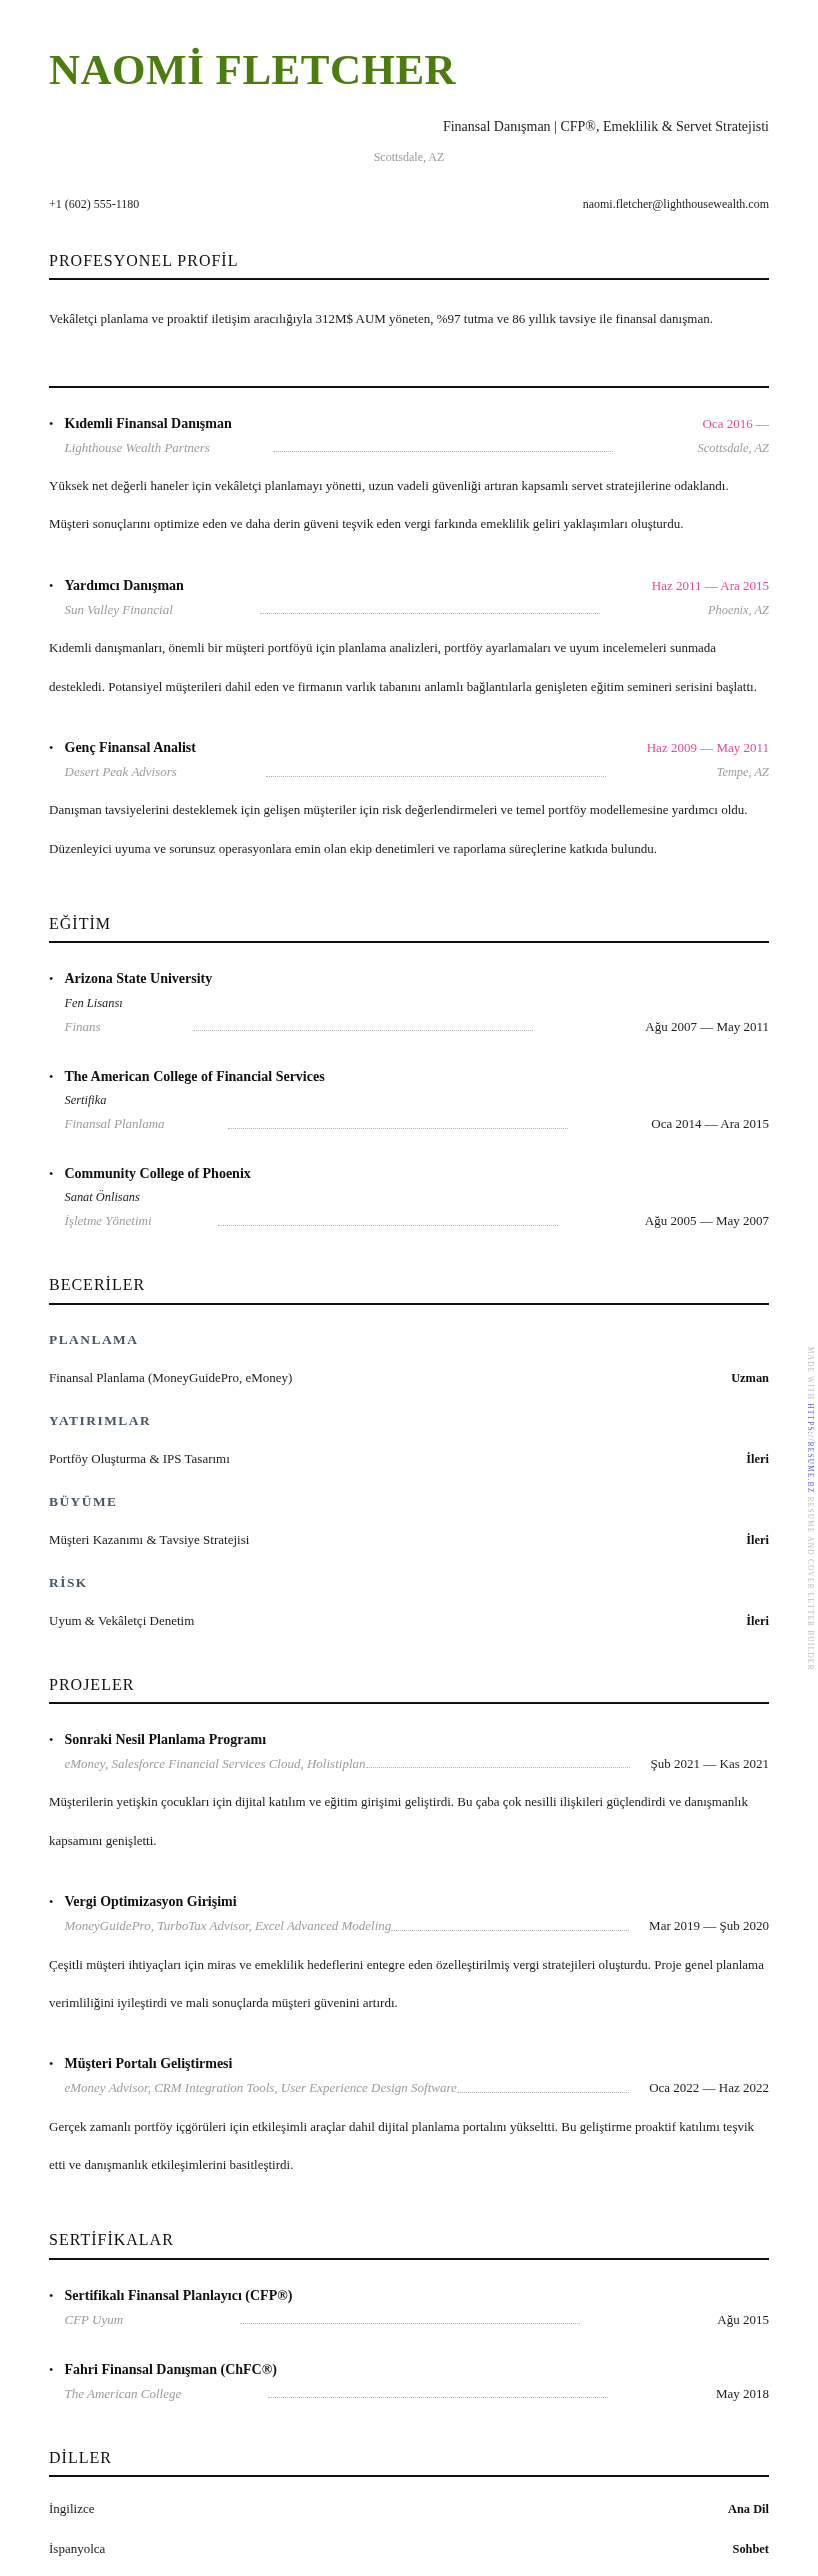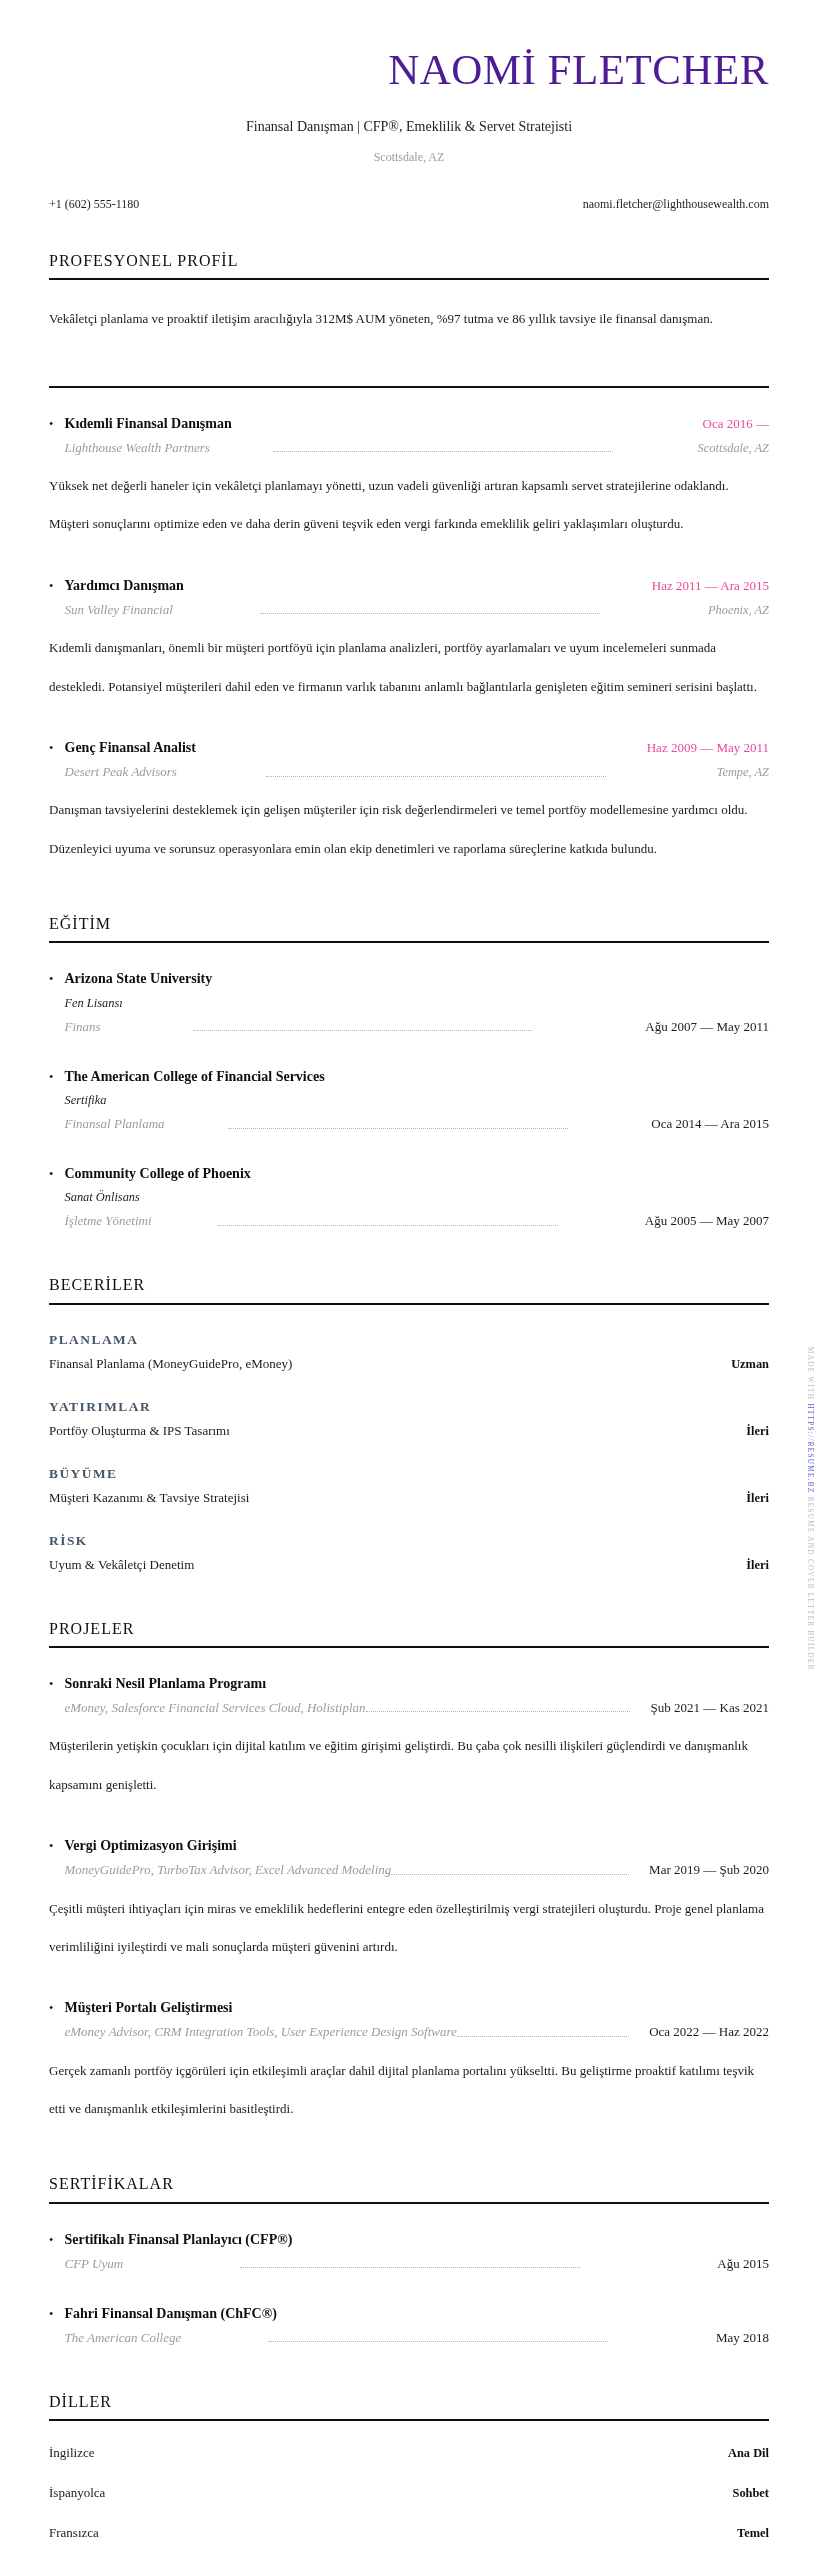--- a/index.html
+++ b/index.html
@@ -6,22 +6,22 @@
   html,body { background:#ffffff; }
   body { font-family:"Liberation Serif","DejaVu Serif",serif; color:#1b1b1b; }
   .page {
     position:relative;
     width:818px; min-height:3145px;
     margin:0 auto; background:#ffffff;
     padding:47px 49px 82px 49px;
   }
 
   
-  .name { text-align:right; font-size:43px; font-weight:400; letter-spacing:0.5px; line-height:1.05; color:#4c1d95; }
-  .headline { text-align:center; font-size:14px; color:#222; margin-top:27px; }
+  .name { text-align:left; font-size:43px; font-weight:700; letter-spacing:0.5px; line-height:1.05; color:#4d7c0f; }
+  .headline { text-align:right; font-size:14px; color:#222; margin-top:27px; }
   .loc { text-align:center; font-size:12px; color:#9c9c9c; margin-top:14.4px; }
   .contact { display:flex; align-items:flex-end; font-size:12px; color:#1f1f1f; margin-top:32px; }
   .contact .email { margin-left:auto; }
 
   
   .section { margin-top:47px; }
   .section.first { margin-top:40px; }
   .sec-title { font-size:16px; font-weight:400; letter-spacing:1px; color:#0f0f0f; }
   .sec-rule { border-bottom:2.6px solid #101010; margin-top:8.2px; }
 
@@ -42,21 +42,21 @@
   .meta-right { margin-left:auto; font-size:13px; color:#1d1d1d; white-space:nowrap; text-align:right; }
   .meta-right.gray { font-style:italic; font-size:12.4px; color:#9c9c9c; }
 
   .entry-desc { font-size:13px; line-height:2.95; color:#1b1b1b; margin-top:11.3px; }
 
   .edu-degree { margin:8.2px 0 0 15.5px; font-style:italic; font-size:12.4px; color:#1d1d1d; }
 
   
   .skill-group { margin-top:27px; }
   .skill-cat { font-size:13.4px; font-weight:700; letter-spacing:1.5px; color:#455668; }
-  .split-row { display:flex; align-items:baseline; margin-top:8px; }
+  .split-row { display:flex; align-items:baseline; margin-top:22px; }
   .split-left { font-size:13px; color:#1b1b1b; }
   .split-right { margin-left:auto; font-size:12.4px; font-weight:700; color:#0f0f0f; white-space:nowrap; }
 
   
   .lang-row { display:flex; align-items:flex-end; margin-top:24px; }
 
   
   .watermark { position:absolute; top:1347px; right:4.1px;
                writing-mode:vertical-rl; font-size:7.2px; letter-spacing:1.3px;
                color:#b9bcc2; white-space:nowrap; }

